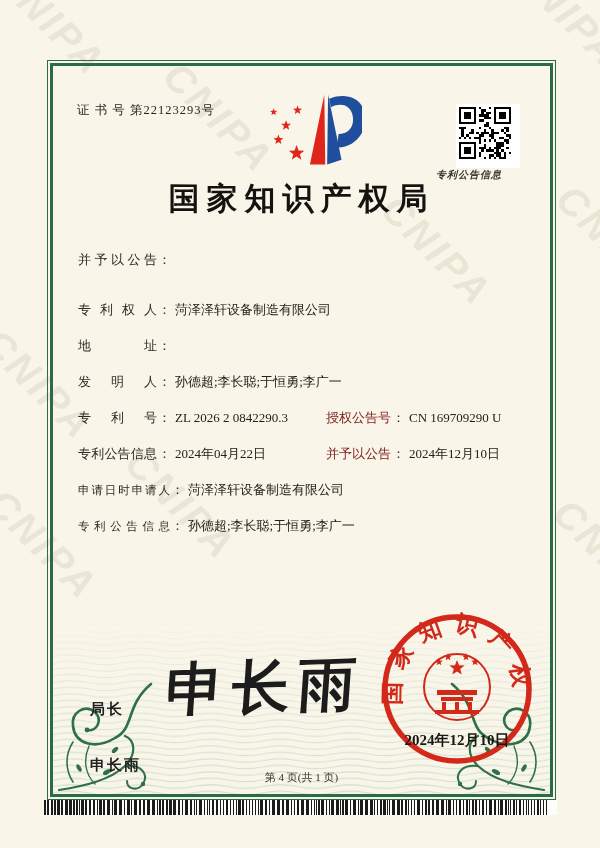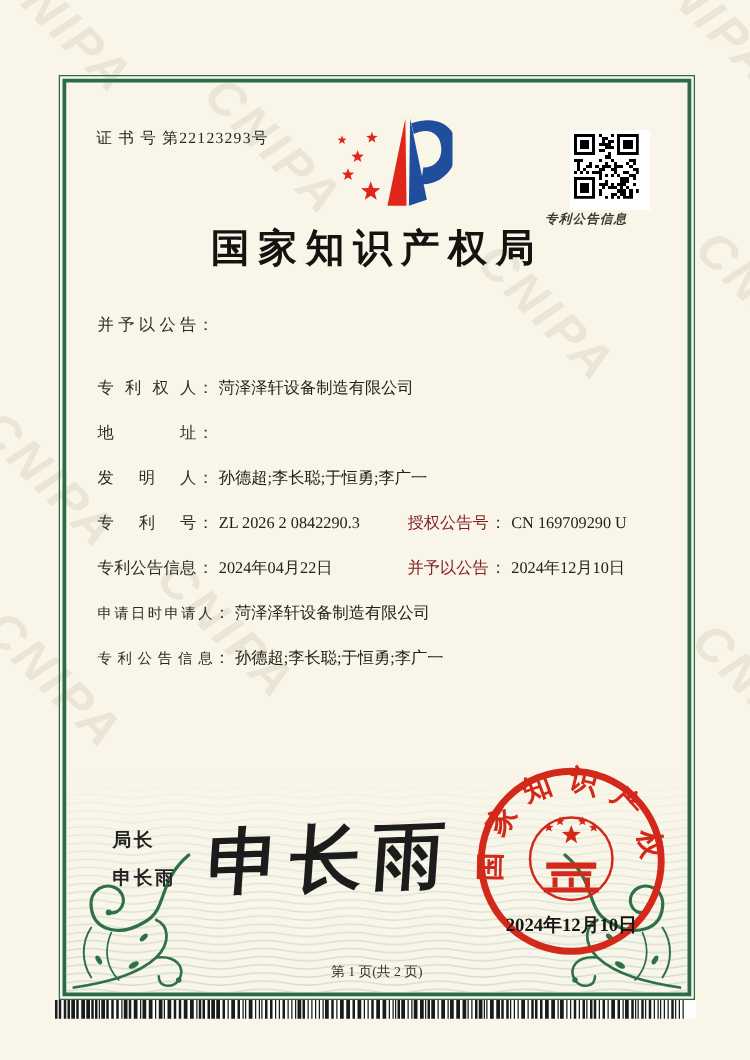--- a/index.html
+++ b/index.html
@@ -31,21 +31,21 @@
   .grp2{display:flex;align-items:baseline;}
   .statement{position:absolute;left:24px;top:498px;width:462px;margin:0;z-index:2;
              font-size:11.5px;line-height:2.15;font-weight:600;font-style:italic;
              color:#3f3d34;text-indent:2em;letter-spacing:.2px;}
   .waves{position:absolute;left:0;top:548px;width:497px;height:180px;z-index:1;}
   .flourish{position:absolute;bottom:2px;width:100px;height:112px;z-index:1;}
   .flourish.left{left:2px;}
   .flourish.right{right:2px;transform:scaleX(-1);}
   .officer{position:absolute;left:37px;top:597px;z-index:2;
            font-family:"Liberation Sans","DejaVu Sans",sans-serif;font-weight:700;font-size:15px;color:#222;}
-  .officer div{margin-bottom:11px;letter-spacing:2px;}
+  .officer div{margin-bottom:11px;letter-spacing:2px;margin-top:37px;}
   .sig{position:absolute;left:115px;top:562px;width:240px;height:115px;z-index:2;transform:rotate(-2deg);}
   .seal{position:absolute;left:326px;top:545px;width:156px;height:156px;z-index:3;}
   .footer{position:absolute;left:0;top:704px;width:100%;text-align:center;font-size:11px;color:#34332c;z-index:2;}
   .barcode{position:absolute;left:44px;top:800px;width:513px;height:15px;background:#fdfdfb;
            display:flex;align-items:stretch;z-index:1;}
   .barcode i{background:#1b1b1b;height:100%;display:block;}
 </style>
 </head>
 <body>
 
@@ -340,21 +340,21 @@
         <rect x="58" y="79" width="40" height="5"></rect>
         <rect x="62" y="86" width="32" height="4"></rect>
         <rect x="63" y="91" width="4" height="8"></rect>
           <rect x="76" y="91" width="4" height="8"></rect>
           <rect x="89" y="91" width="4" height="8"></rect>
         <rect x="56" y="99" width="44" height="4"></rect>
       </g>
       <text x="78" y="134" text-anchor="middle" font-size="15" font-weight="bold" fill="#181512" font-family="'Liberation Serif',serif">2024年12月10日</text>
     </svg>
 
-    <div class="footer">第 1 页(共 2 页)</div>
+    <div class="footer">第 4 页(共 1 页)</div>
   </div>
 
   <div class="barcode" id="barcode">
       <i style="width: 2px; margin-right: 1px;"></i>
       <i style="width: 2px; margin-right: 2px;"></i>
       <i style="width: 2px; margin-right: 1px;"></i>
       <i style="width: 2px; margin-right: 1px;"></i>
       <i style="width: 3px; margin-right: 1px;"></i>
       <i style="width: 2px; margin-right: 2px;"></i>
       <i style="width: 3px; margin-right: 1px;"></i>

